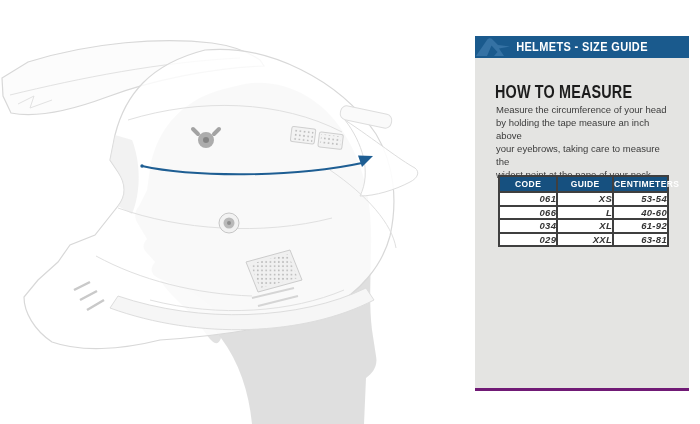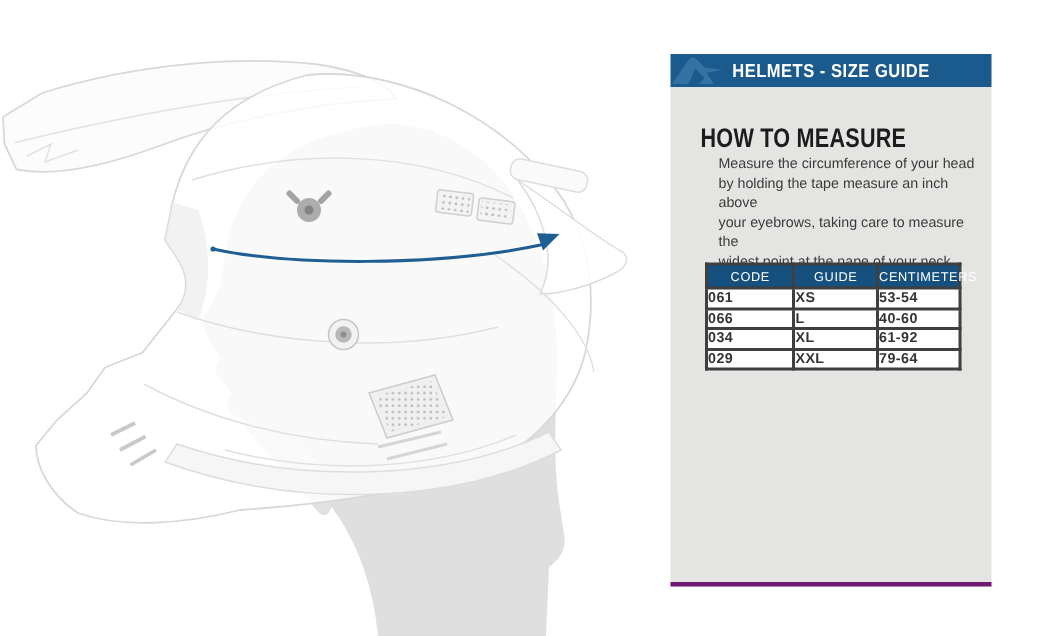--- a/index.html
+++ b/index.html
@@ -6,21 +6,21 @@
   body{
     width:700px;height:424px;overflow:hidden;background:#ffffff;
     font-family:"Liberation Sans", sans-serif;position:relative;
   }
   .stage{position:absolute;top:0;left:0;width:700px;height:424px;}
 
   
   .illustration{position:absolute;left:0;top:0;width:460px;height:424px;}
 
   
-  .panel{position:absolute;left:447px;top:36px;width:214px;height:248px;}
+  .panel{position:absolute;left:475px;top:36px;width:214px;height:248px;}
   .panel-bar{
     position:absolute;left:0;top:0;width:214px;height:22px;
     background:var(--bar_bg);display:flex;align-items:center;
   }
   .panel-bar .logo{flex:0 0 auto;width:36px;height:22px;}
   .panel-bar .bar-title{
     position:absolute;left:0;right:0;text-align:center;
     color:#ffffff;font-weight:bold;font-size:12.5px;letter-spacing:.4px;
     transform:scaleX(.88);
   }
@@ -29,35 +29,35 @@
     background:var(--panel_bg);border-bottom:3px solid #701a75;
   }
   .howto-heading{
     position:absolute;left:20px;top:25px;
     font-size:18px;font-weight:bold;color:#1c1c1c;line-height:18px;
     transform:scaleX(.8);transform-origin:0 50%;white-space:nowrap;
     letter-spacing:.2px;
   }
   .howto-body{
     position:absolute;left:21px;top:45px;width:172px;
-    font-size:9.5px;line-height:13px;color:#3b3b3b;white-space:pre-line;margin-left:11px;
+    font-size:9.5px;line-height:13px;color:#3b3b3b;white-space:pre-line;
   }
   .size-table{
     position:absolute;left:23px;top:117px;width:171px;
     border-collapse:collapse;table-layout:fixed;
   }
   .size-table th{
     background:var(--table_header_bg);color:#ffffff;
-    font-size:8.5px;font-weight:normal;letter-spacing:.4px;
+    font-size:8.5px;font-weight:bold;letter-spacing:.4px;
     padding:2px 0;border:2px solid var(--border_dark);text-align:center;
   }
   .size-table td{
     background:#ffffff;color:#343434;font-size:9.5px;font-weight:bold;
     line-height:9.5px;padding:1px 0;border:2px solid var(--border_dark);
-    text-align:left;letter-spacing:.3px;
+    text-align:right;letter-spacing:.3px;font-style:italic;
   }
   .col-code{width:34.5%;} .col-size{width:33%;} .col-cm{width:32.5%;}
 </style>
 </head>
 <body>
 
 <div class="stage">
 
   <svg class="illustration" viewBox="0 0 460 424">
     <defs>
@@ -225,19 +225,19 @@
               <td>40-60</td>
             </tr>
             <tr>
               <td>034</td>
               <td>XL</td>
               <td>61-92</td>
             </tr>
             <tr>
               <td>029</td>
               <td>XXL</td>
-              <td>79-64</td>
+              <td>63-81</td>
             </tr>
           </tbody>
       </table>
     </div>
   </div>
 </div>
 
 </body></html>

